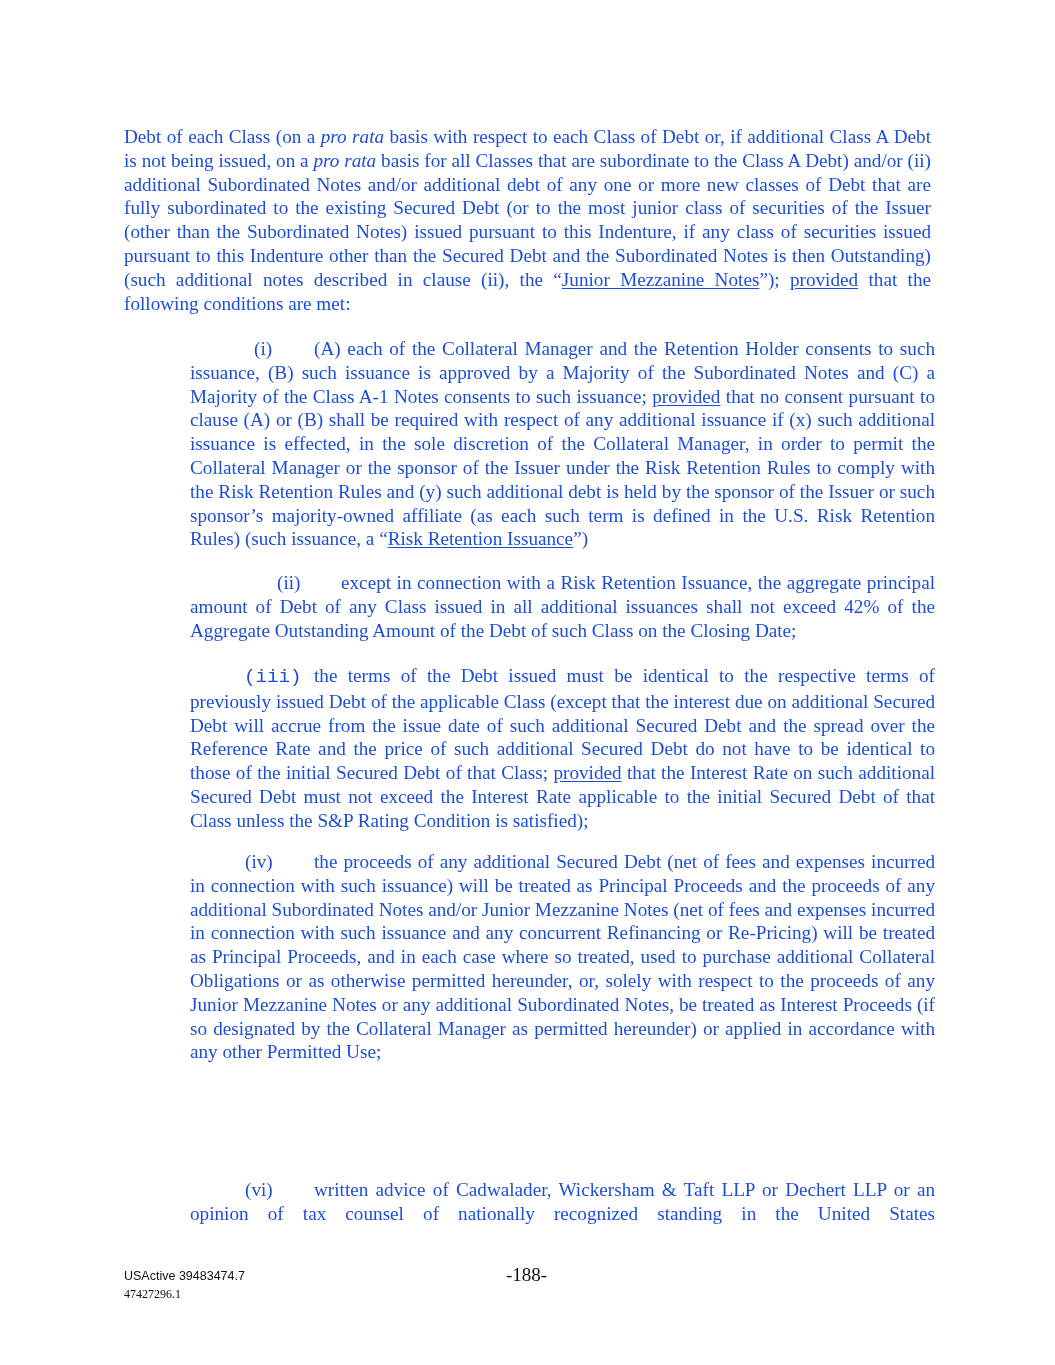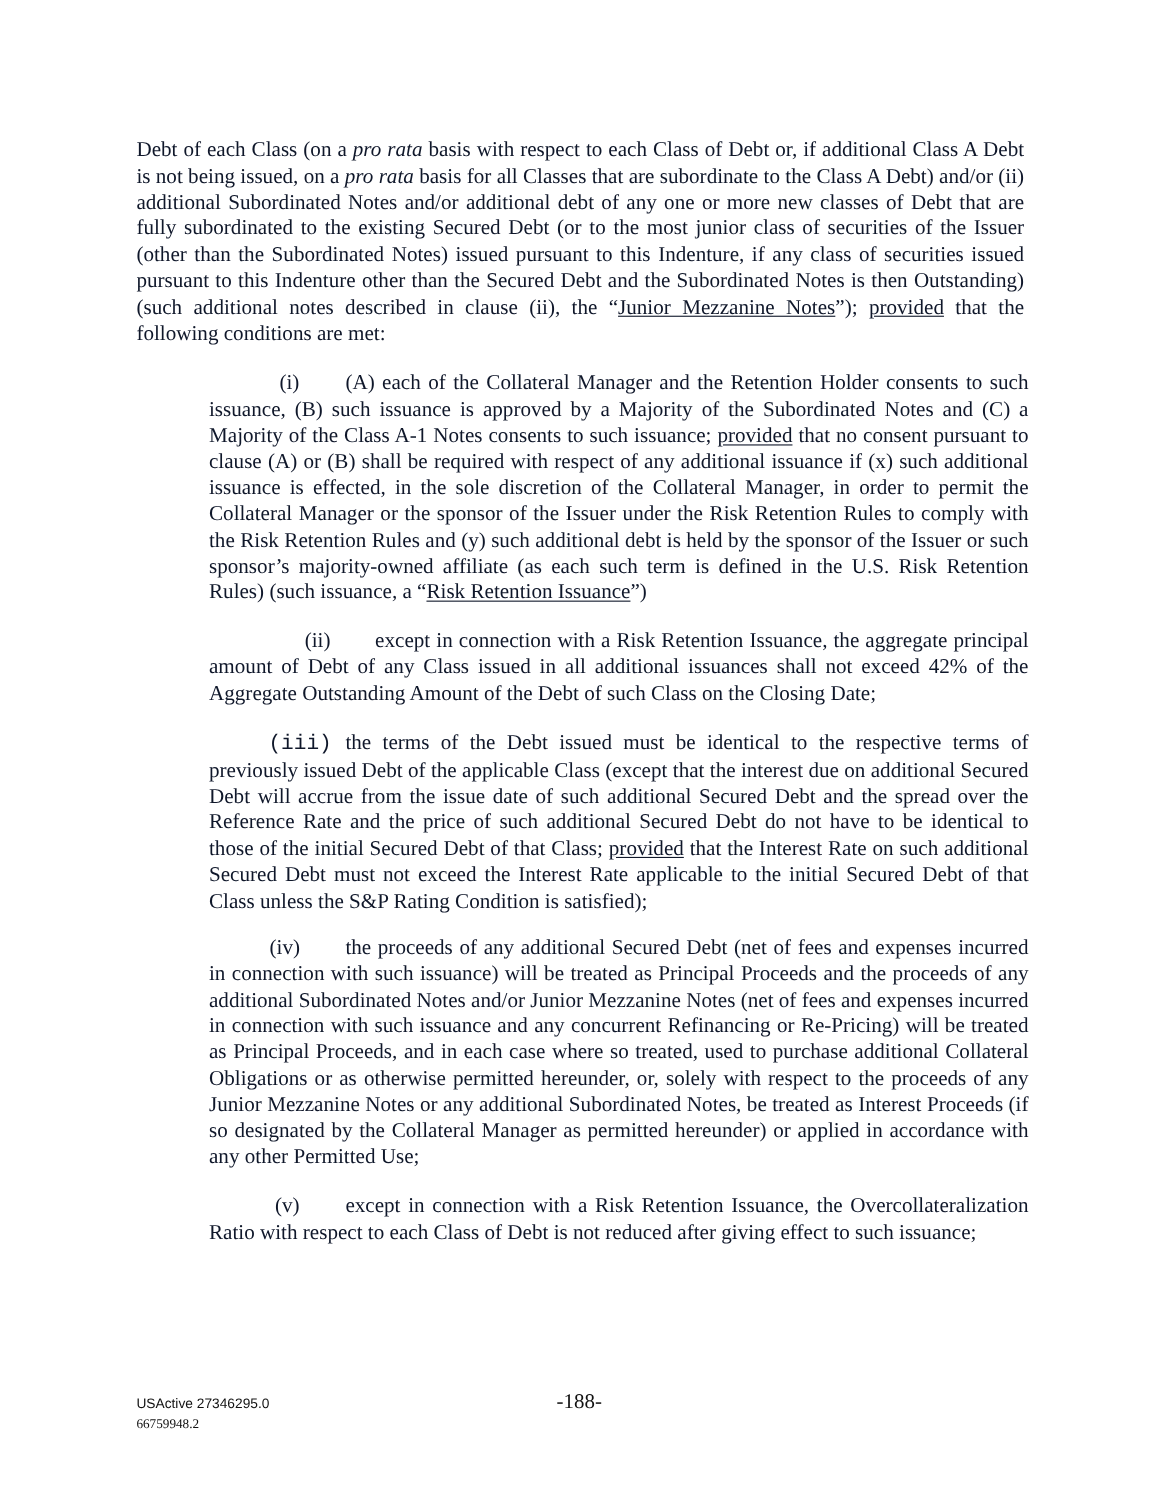--- a/index.html
+++ b/index.html
@@ -3,21 +3,21 @@
 <meta charset="utf-8">
 <style>
   html, body { margin: 0; padding: 0; background: #ffffff; }
   body { width: 1055px; height: 1365px; position: relative; overflow: hidden; }
   .page { position: absolute; left: 0; top: 0; width: 1055px; height: 1365px; background: #fff; color: #111; }
   .text {
     font-family: "Liberation Serif", "DejaVu Serif", serif;
     font-size: 19.2px;
     line-height: 23.8px;
     text-align: justify;
-    color: #0f172a;
+    color: #1d4ed8;
   }
   .para { position: absolute; margin: 0; }
   .p-intro { left: 124px; top: 125px; width: 807px; }
   .item { left: 190px; width: 745px; }
   .item .num { display: inline-block; }
   .i1 { top: 337px; }
   .i2 { top: 571px; }
   .i3 { top: 664px; }
   .i4 { top: 850px; }
   .i5 { top: 1085px; }
@@ -42,20 +42,20 @@
   <p class="para text p-intro"><span>Debt of each Class (on a </span><i>pro rata</i><span> basis with respect to each Class of Debt or, if additional Class A Debt is not being issued, on a </span><i>pro rata</i><span> basis for all Classes that are subordinate to the Class A Debt) and/or (ii) additional Subordinated Notes and/or additional debt of any one or more new classes of Debt that are fully subordinated to the existing Secured Debt (or to the most junior class of securities of the Issuer (other than the Subordinated Notes) issued pursuant to this Indenture, if any class of securities issued pursuant to this Indenture other than the Secured Debt and the Subordinated Notes is then Outstanding) (such additional notes described in clause (ii), the “</span><span class="u">Junior Mezzanine Notes</span><span>”); </span><span class="u">provided</span><span> that the following conditions are met:</span></p>
 
   <p class="para text item i1"><span class="num">(i)</span><span>(A) each of the Collateral Manager and the Retention Holder consents to such issuance, (B) such issuance is approved by a Majority of the Subordinated Notes and (C) a Majority of the Class A-1 Notes consents to such issuance; </span><span class="u">provided</span><span> that no consent pursuant to clause (A) or (B) shall be required with respect of any additional issuance if (x) such additional issuance is effected, in the sole discretion of the Collateral Manager, in order to permit the Collateral Manager or the sponsor of the Issuer under the Risk Retention Rules to comply with the Risk Retention Rules and (y) such additional debt is held by the sponsor of the Issuer or such sponsor’s majority-owned affiliate (as each such term is defined in the U.S. Risk Retention Rules) (such issuance, a “</span><span class="u">Risk Retention Issuance</span><span>”)</span></p>
 
   <p class="para text item i2"><span class="num">(ii)</span><span>except in connection with a Risk Retention Issuance, the aggregate principal amount of Debt of any Class issued in all additional issuances shall not exceed 42% of the Aggregate Outstanding Amount of the Debt of such Class on the Closing Date;</span></p>
 
   <p class="para text item i3"><span class="num">(iii)</span><span>the terms of the Debt issued must be identical to the respective terms of previously issued Debt of the applicable Class (except that the interest due on additional Secured Debt will accrue from the issue date of such additional Secured Debt and the spread over the Reference Rate and the price of such additional Secured Debt do not have to be identical to those of the initial Secured Debt of that Class; </span><span class="u">provided</span><span> that the Interest Rate on such additional Secured Debt must not exceed the Interest Rate applicable to the initial Secured Debt of that Class unless the S&amp;P Rating Condition is satisfied);</span></p>
 
   <p class="para text item i4"><span class="num">(iv)</span><span>the proceeds of any additional Secured Debt (net of fees and expenses incurred in connection with such issuance) will be treated as Principal Proceeds and the proceeds of any additional Subordinated Notes and/or Junior Mezzanine Notes (net of fees and expenses incurred in connection with such issuance and any concurrent Refinancing or Re-Pricing) will be treated as Principal Proceeds, and in each case where so treated, used to purchase additional Collateral Obligations or as otherwise permitted hereunder, or, solely with respect to the proceeds of any Junior Mezzanine Notes or any additional Subordinated Notes, be treated as Interest Proceeds (if so designated by the Collateral Manager as permitted hereunder) or applied in accordance with any other Permitted Use;</span></p>
 
-  <p class="para text item i5"><span class="num">(v)</span><span>except in connection with a Risk Retention Issuance, the Overcollateralization Ratio with respect to each Class of Debt is not reduced after giving effect to such issuance;</span></p>
 
+  <p class="para text item i6 last-justify"><span class="num">(vi)</span><span>written advice of Cadwalader, Wickersham &amp; Taft LLP or Dechert LLP or an opinion of tax counsel of nationally recognized standing in the United States</span></p>
 
-  <div class="footer-left">USActive 27346295.0</div>
-  <div class="footer-left2">66759948.2</div>
+  <div class="footer-left">USActive 39483474.7</div>
+  <div class="footer-left2">47427296.1</div>
   <div class="page-num">-188-</div>
 
 </div>
 
 </body></html>

